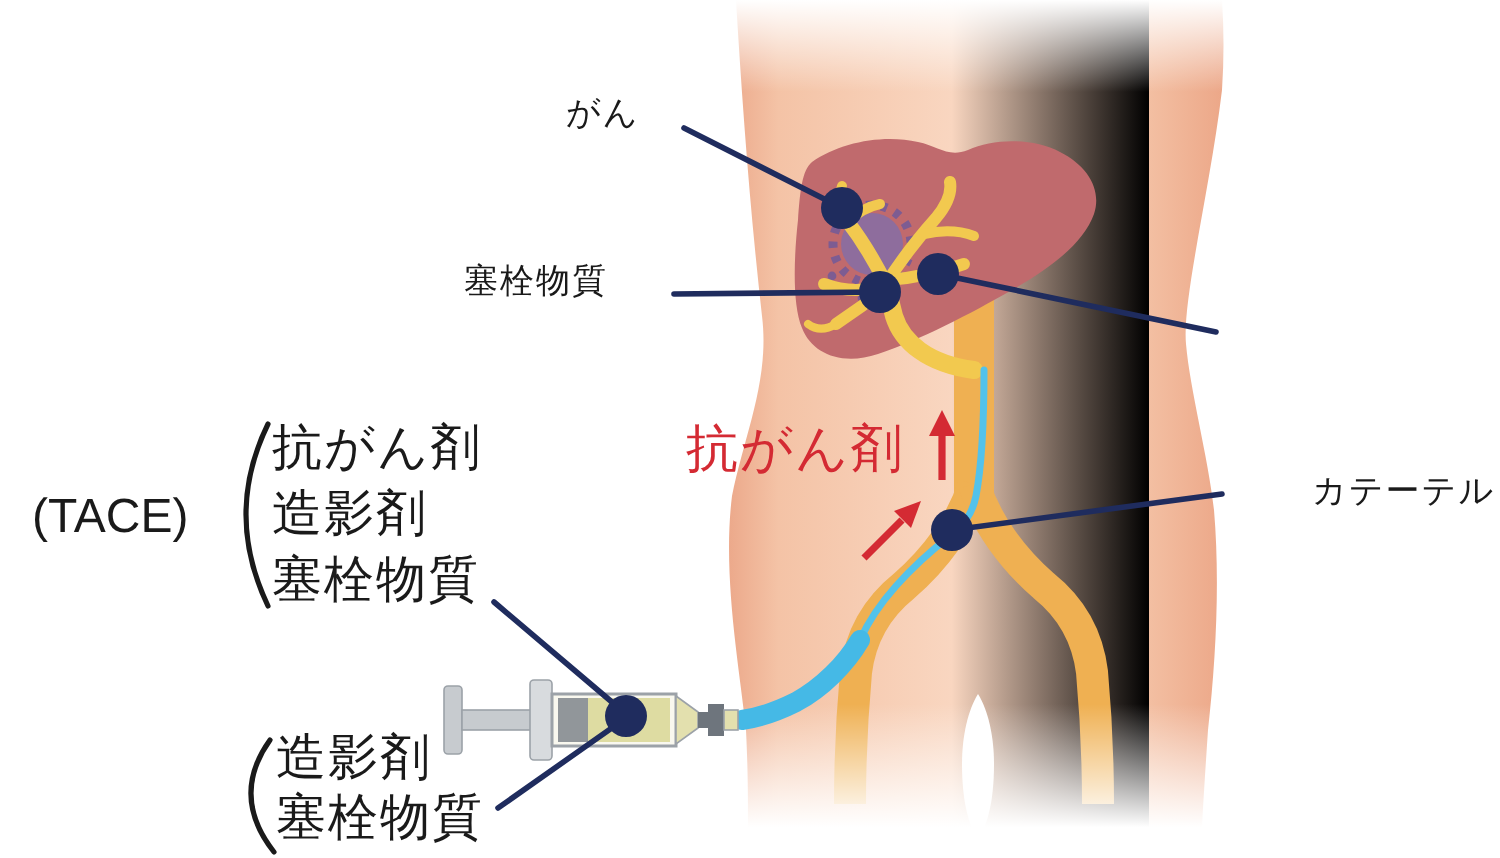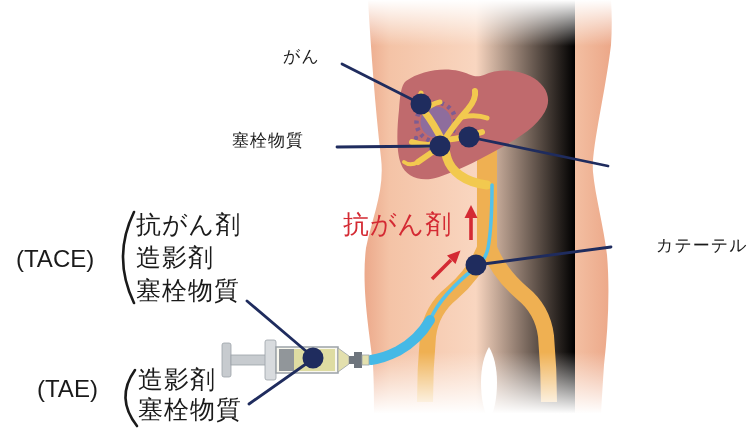--- a/index.html
+++ b/index.html
@@ -178,20 +178,19 @@
   <div class="lbl red" style="left:343px;top:210px;">抗がん剤</div>
 
   <div class="lbl latin" style="left:16px;top:246px;">(TACE)</div>
 
   <div class="stack tace" style="left:136px;top:208px;">
     <div class="row">抗がん剤</div>
     <div class="row">造影剤</div>
     <div class="row">塞栓物質</div>
   </div>
 
-  <div class="lbl latin" style="left:37px;top:376px;">(TAE)</div>
 
   <div class="stack tae" style="left:138px;top:364px;">
     <div class="row">造影剤</div>
     <div class="row">塞栓物質</div>
   </div>
 
 </div>
 
 </body></html>

